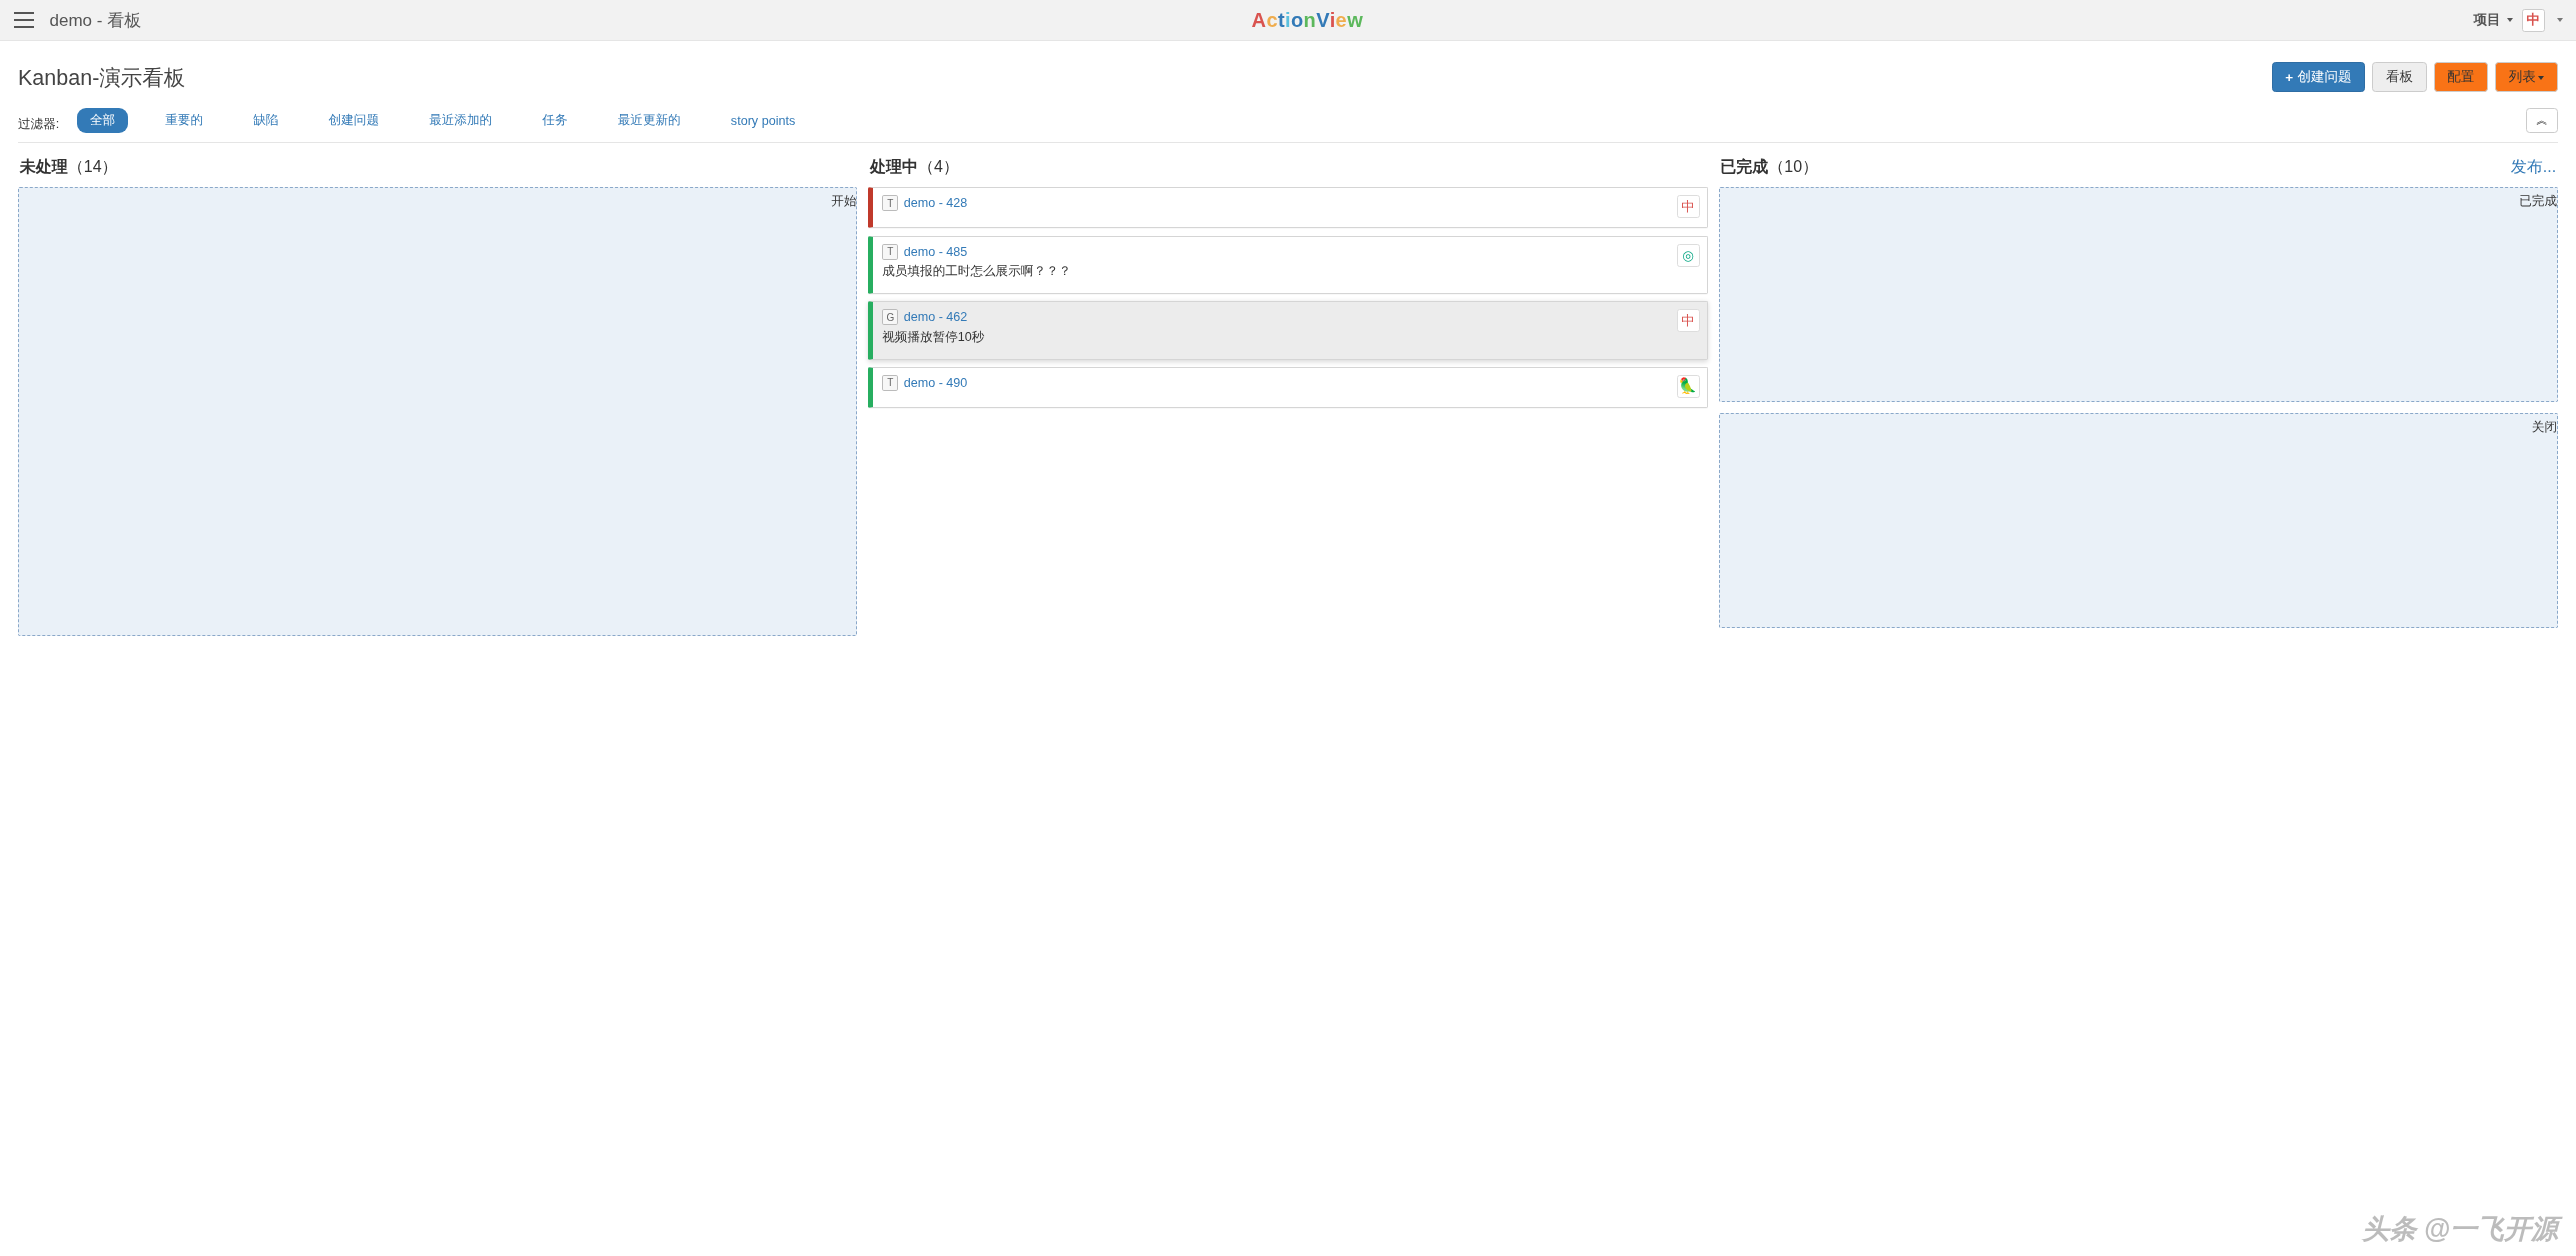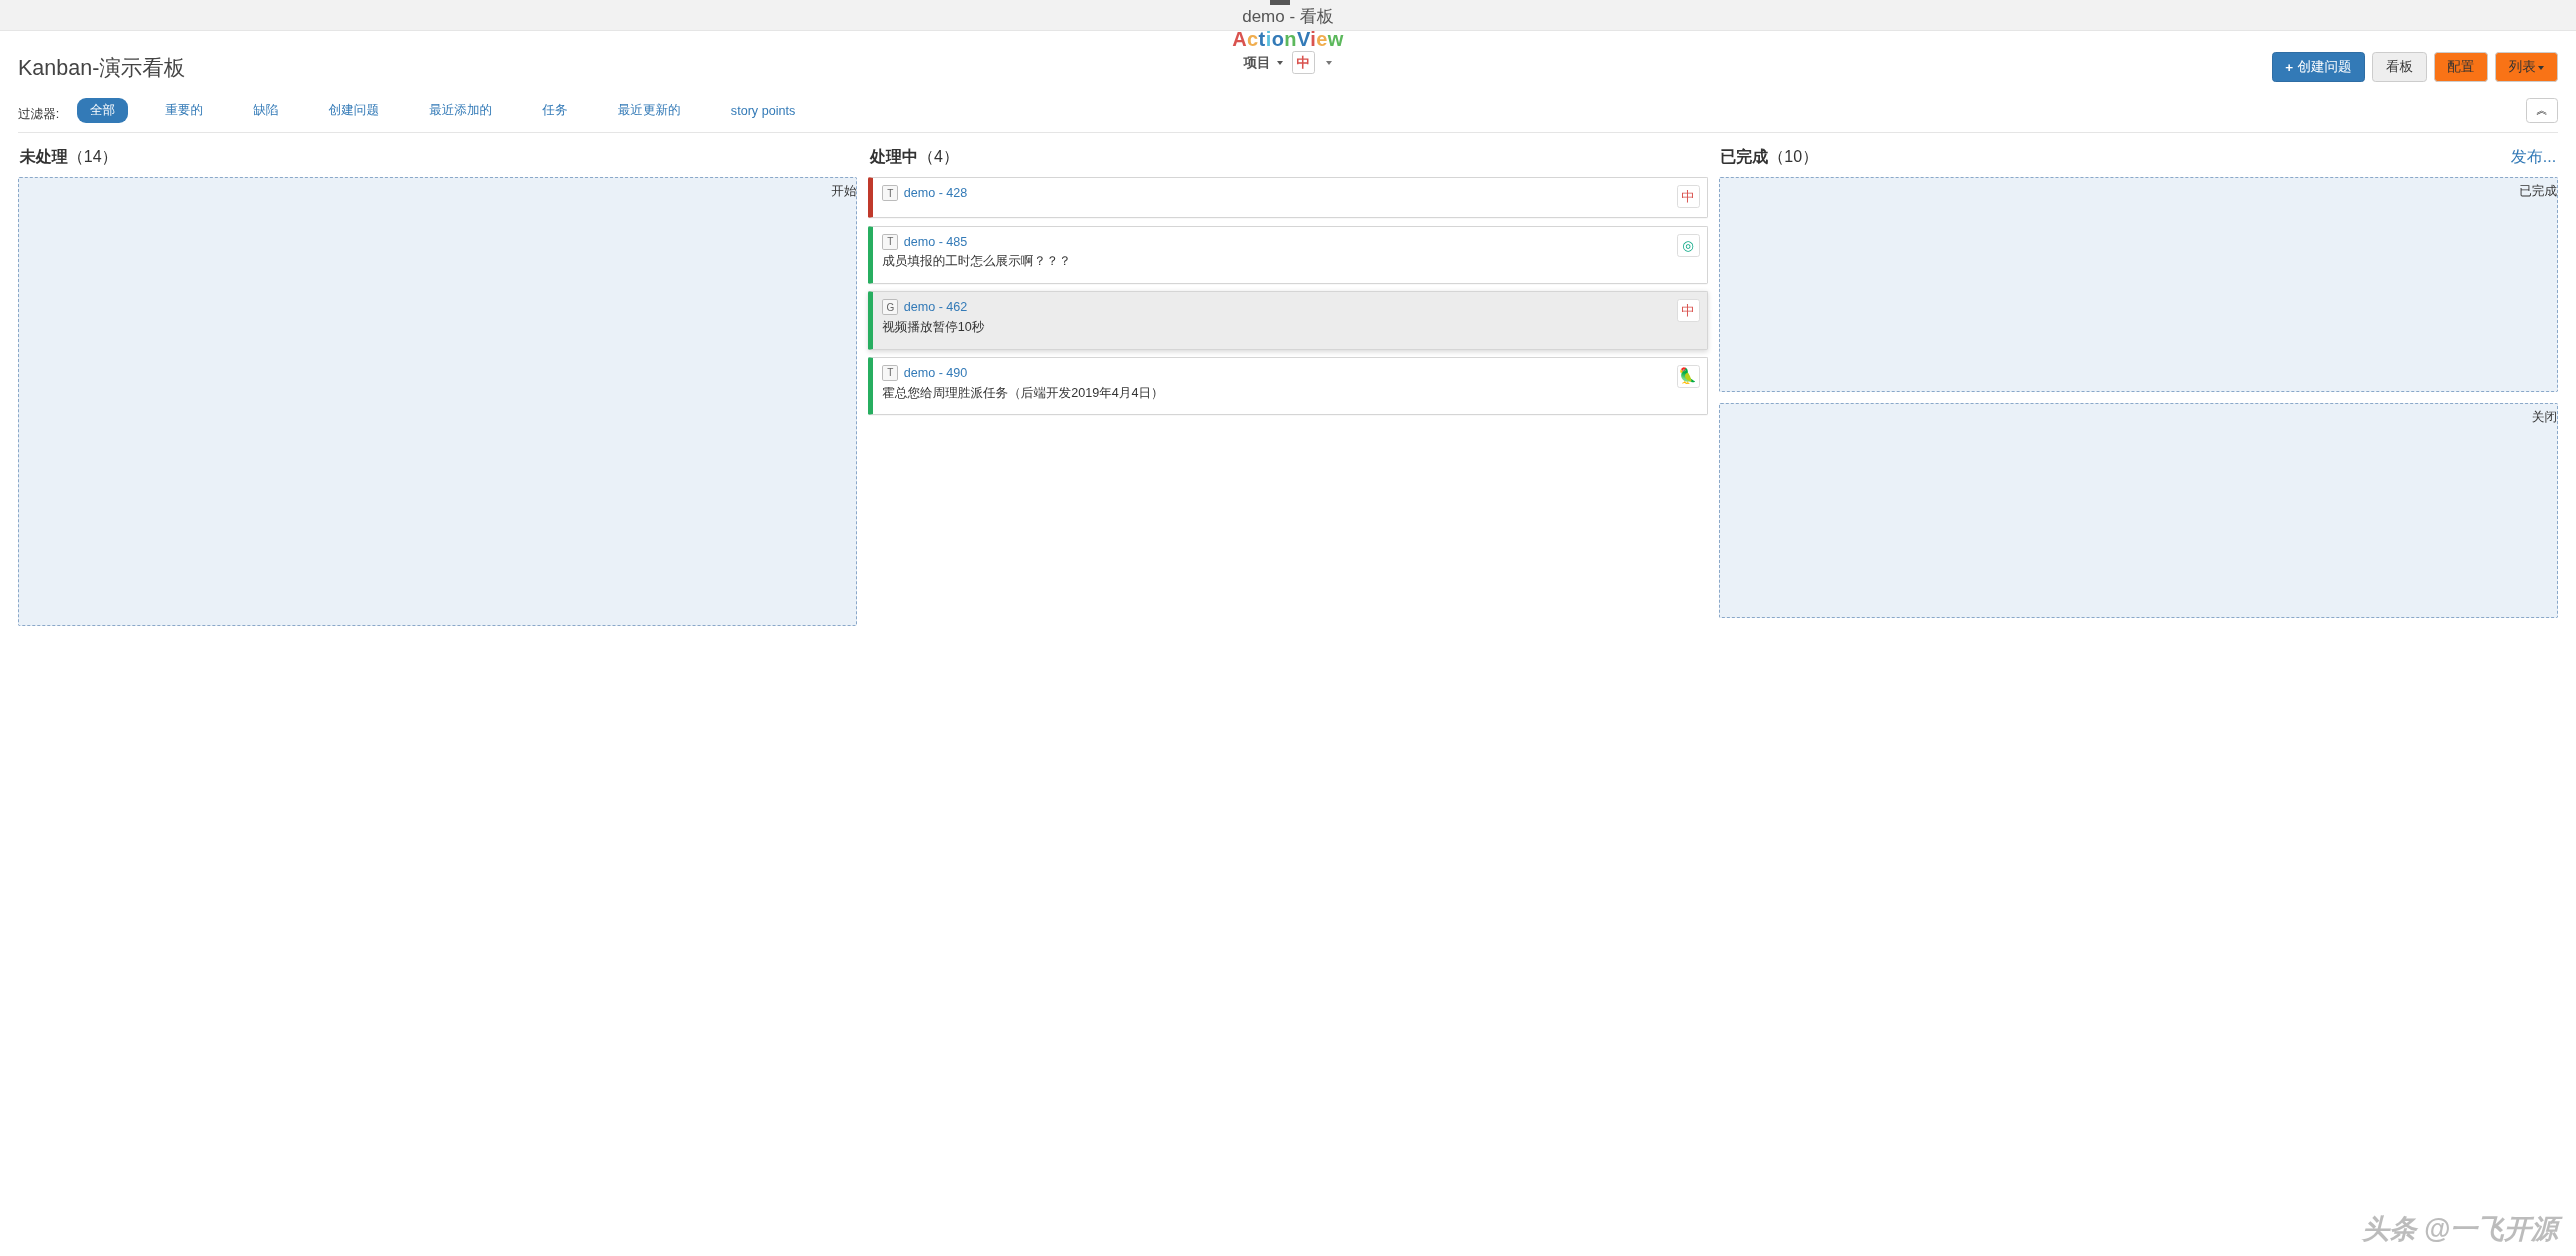--- a/index.html
+++ b/index.html
@@ -1,17 +1,17 @@
 <!DOCTYPE html>
 <html style="font-size:14.4px"><head>
 <meta charset="utf-8">
 <style>
 * { box-sizing: border-box; margin: 0; padding: 0; }
 body { font-family: -apple-system, BlinkMacSystemFont, "Segoe UI", Helvetica, Arial, sans-serif; background: #fff; color: #333; font-size: 12.6px; }
-.topbar { height: 31px; background: #f2f2f2; border-bottom: 0.9px solid #e5e5e5; display: flex; align-items: center; padding: 0 13.5px; flex-direction: column; }
+.topbar { height: 41px; background: #f2f2f2; border-bottom: 0.9px solid #e5e5e5; display: flex; align-items: center; padding: 0 13.5px; }
 .menu-icon { width: 20px; height: 16px; display: flex; flex-direction: column; justify-content: space-between; cursor: pointer; margin-right: 16px; }
 .menu-icon span { height: 1.8px; background: #555; width: 100%; }
 .crumb { font-size: 17px; color: #555; }
 .logo { flex: 1; text-align: center; font-size: 20px; font-weight: bold; letter-spacing: 0.4px; }
 .logo .c1 { color: #d9534f; } .logo .c2 { color: #f0ad4e; } .logo .c3 { color: #337ab7; } .logo .c4 { color: #5bc0de; } .logo .c5 { color: #5cb85c; } .logo .c6 { color: #d9534f; }
 .top-right { display: flex; align-items: center; gap: 9px; font-weight: bold; }
 .proj-link { color: #555; font-size: 13.5px; cursor: pointer; display: flex; align-items: center; gap: 3.6px; }
 .avatar-sm { width: 23px; height: 23px; border: 0.9px solid #ccc; border-radius: 2.7px; display: flex; align-items: center; justify-content: center; font-size: 13.5px; color: #d9534f; background: #fff; }
 .page { padding: 13.5px 18px 0 18px; }
 .pagehead { display: flex; align-items: center; justify-content: space-between; margin: 7.2px 0 16px 0; }
@@ -137,21 +137,20 @@
             <span class="clink">demo - 462</span>
           </div>
           <div class="ctitle">视频播放暂停10秒</div>
           <div class="cavatar zhong">中</div>
         </div>
         <div class="card green">
           <div class="card-top">
             <span class="tbox">T</span>
             <span class="clink">demo - 490</span>
           </div>
-          <div class="ctitle">霍总您给周理胜派任务（后端开发2019年4月4日）</div>
           <div class="cavatar parrot">🦜</div>
         </div>
       </div>
       <div class="col">
         <div class="colhead">
           <span>已完成</span>
           <span class="count">（10）</span>
           <span class="release-link">发布...</span>
         </div>
         <div class="dropzone" style="min-height: 215px;">

